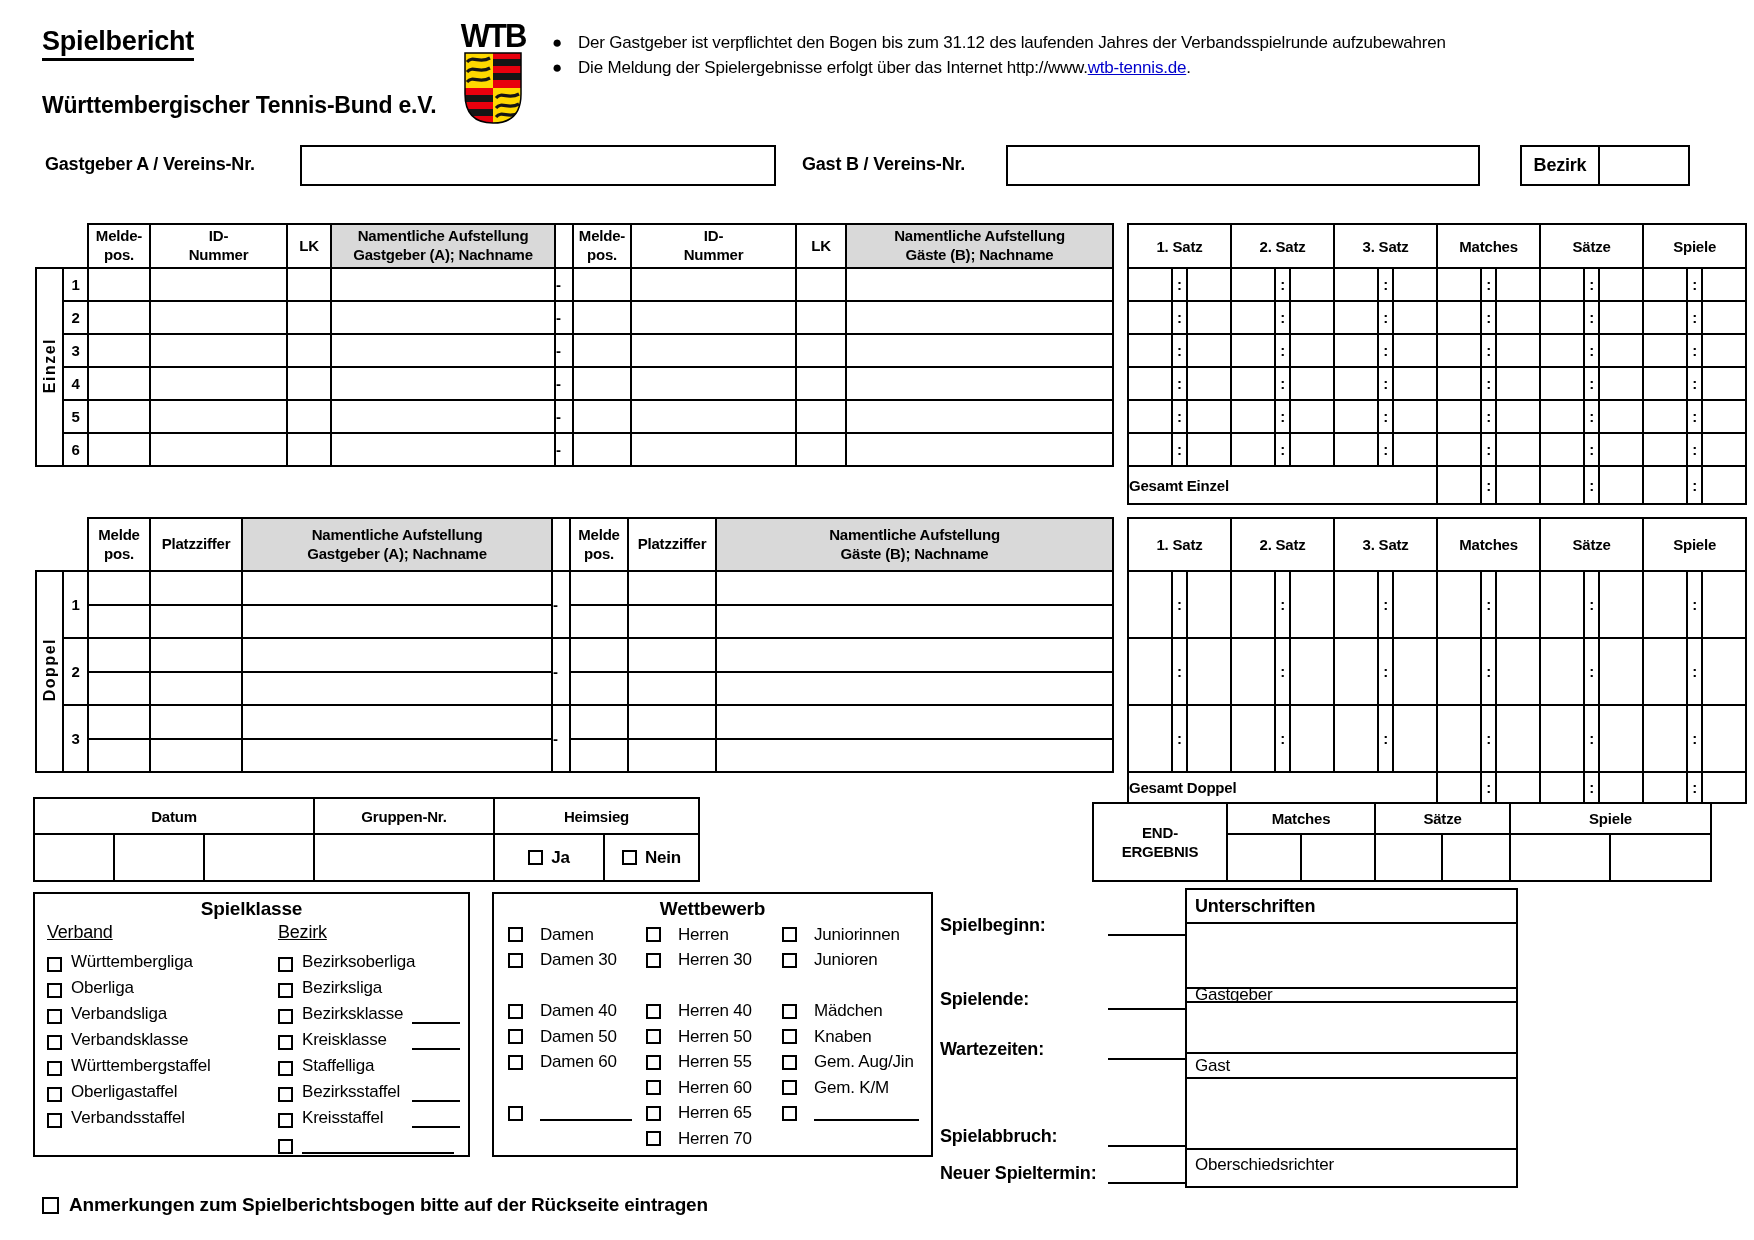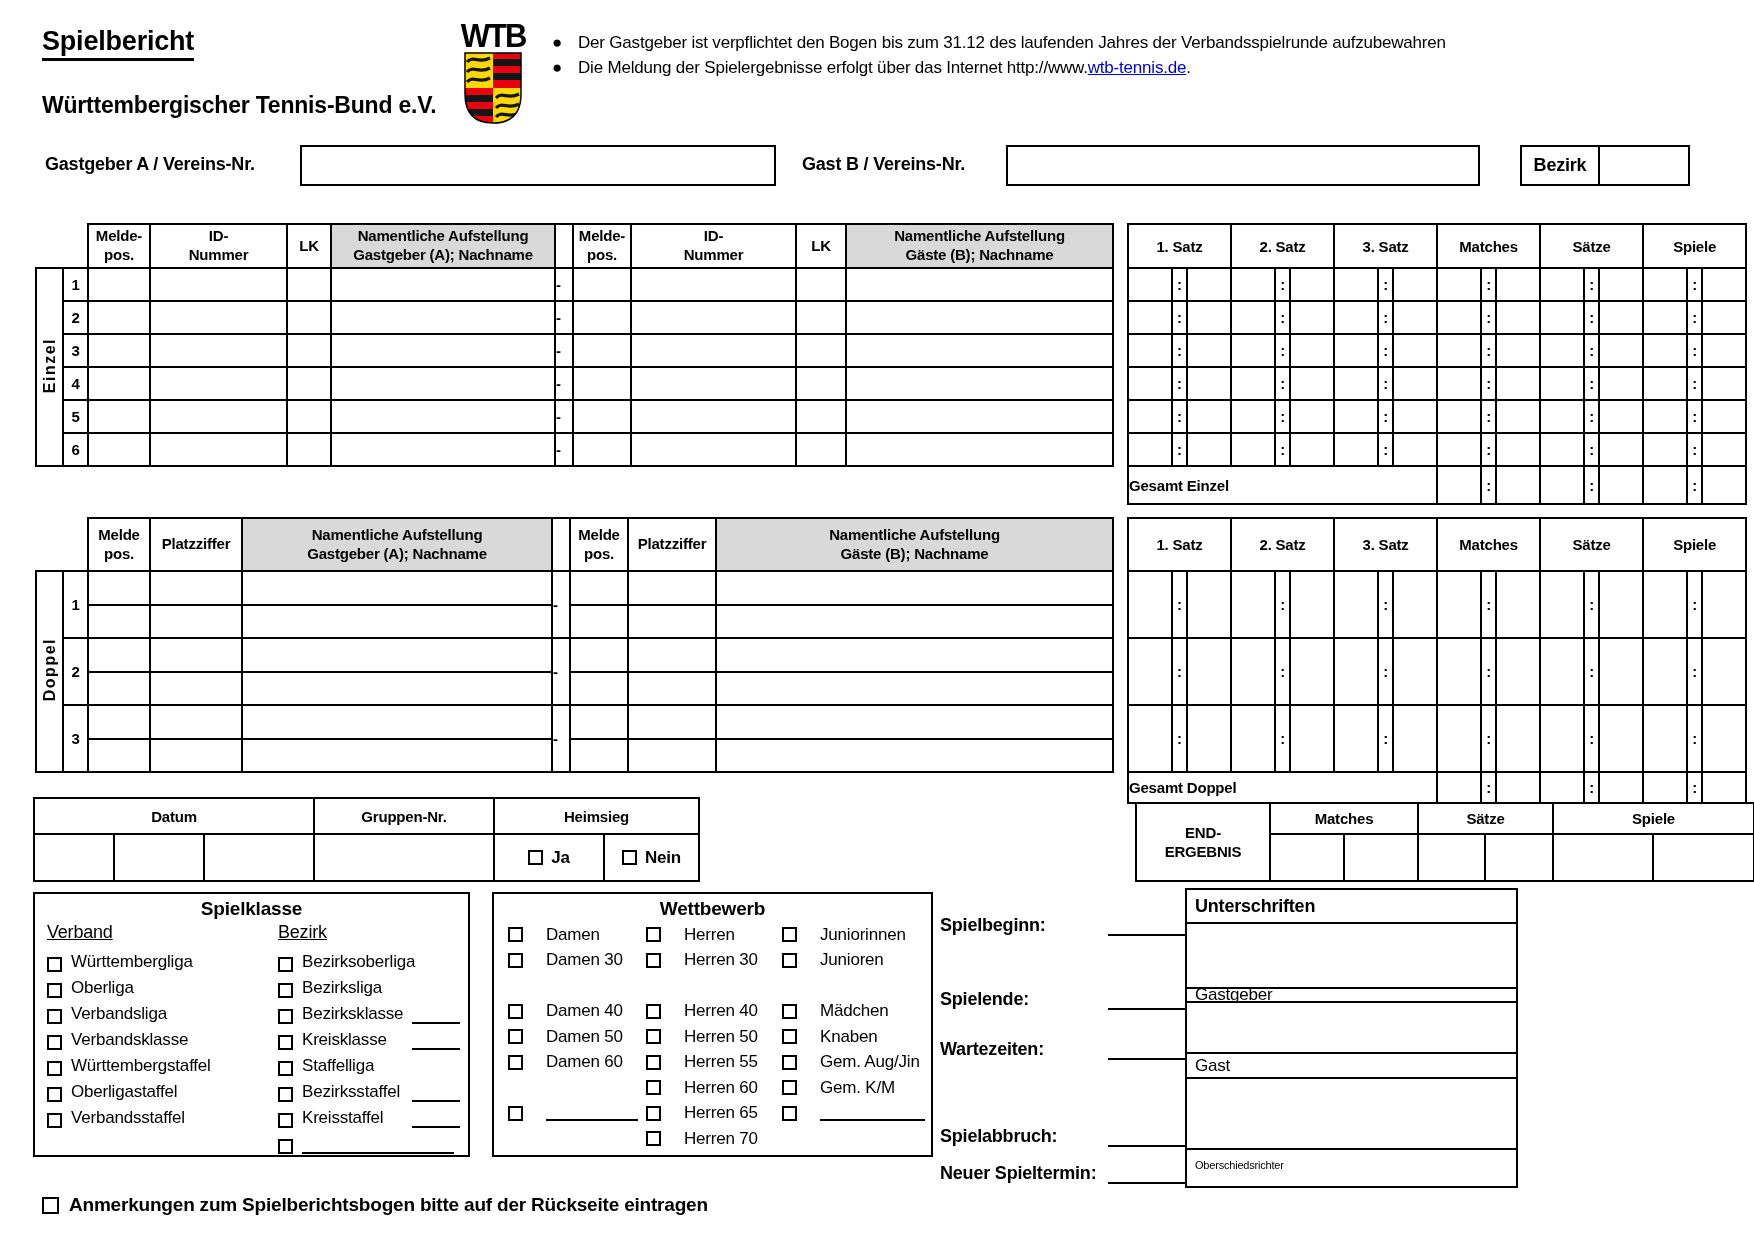--- a/index.html
+++ b/index.html
@@ -38,37 +38,37 @@
   .ibox{position:absolute;border:2px solid #000;background:#fff}
   .bz{display:flex}
   .bzl{width:78px;border-right:2px solid #000;font-weight:bold;font-size:18px;
        display:flex;align-items:center;justify-content:center}
   .bzv{flex:1}
   
   .box{position:absolute;border:2px solid #000;background:#fff}
   .btitle{font-weight:bold;font-size:19px;text-align:center;margin-top:4px}
   .cb{display:inline-block;width:15px;height:15px;border:2px solid #000;flex:none;background:#fff}
   .item{display:flex;align-items:flex-end;gap:9px;font-size:17px;height:26px}
-  .witem{display:flex;align-items:center;gap:23px;font-size:17px;height:25.5px}
+  .witem{display:flex;align-items:center;gap:17px;font-size:17px;height:25.5px}
   .colhead{font-size:18px;text-decoration:underline;height:24px}
   .bl{border-bottom:2px solid #000;height:15px}
   .mla{margin-left:auto}
   .skcol,.wcol{position:absolute}
   
   .tfrow{position:absolute;left:940px;width:250px;display:flex;justify-content:space-between;
          align-items:flex-end;height:28px}
   .tfl{font-weight:bold;font-size:18px}
   .wline{width:82px;border-bottom:2px solid #000;height:10px}
   
   .ubox{position:absolute;left:1185px;top:888px;width:333px;height:300px;border:2px solid #000;
         display:flex;flex-direction:column;background:#fff}
   .u-h{height:34px;border-bottom:2px solid #000;font-weight:bold;font-size:18px;padding:6px 0 0 8px}
   .u-row{border-top:2px solid #000;border-bottom:2px solid #000;font-size:17px;
          padding-left:8px;display:flex;align-items:center}
-  .u-last{border-top:2px solid #000;font-size:11px;padding-left:8px;display:flex;align-items:center}
+  .u-last{border-top:2px solid #000;font-size:17px;padding-left:8px;display:flex;align-items:center}
   
   .fnote{position:absolute;left:42px;top:1194px;display:flex;align-items:center;gap:10px;
          font-weight:bold;font-size:19px}
   .jn{display:flex;justify-content:center;align-items:center;gap:8px;font-weight:bold;font-size:17px;height:100%}
 </style>
 </head>
 <body>
 
 <div class="page">
 
@@ -580,21 +580,21 @@
       <td></td>
           <td class="c">:</td>
           <td></td>
       <td></td>
           <td class="c">:</td>
           <td></td>
     </tr>
   </tbody>
     </table>
 
-  <table class="t" style="left:1135px;top:802px;width:618px">
+  <table class="t" style="left:1092px;top:802px;width:618px">
     <colgroup>
         <col style="width:134px">
         <col style="width:74px">
         <col style="width:74px">
         <col style="width:67px">
         <col style="width:68px">
         <col style="width:100px">
         <col style="width:101px">
       </colgroup>
     <tbody>

